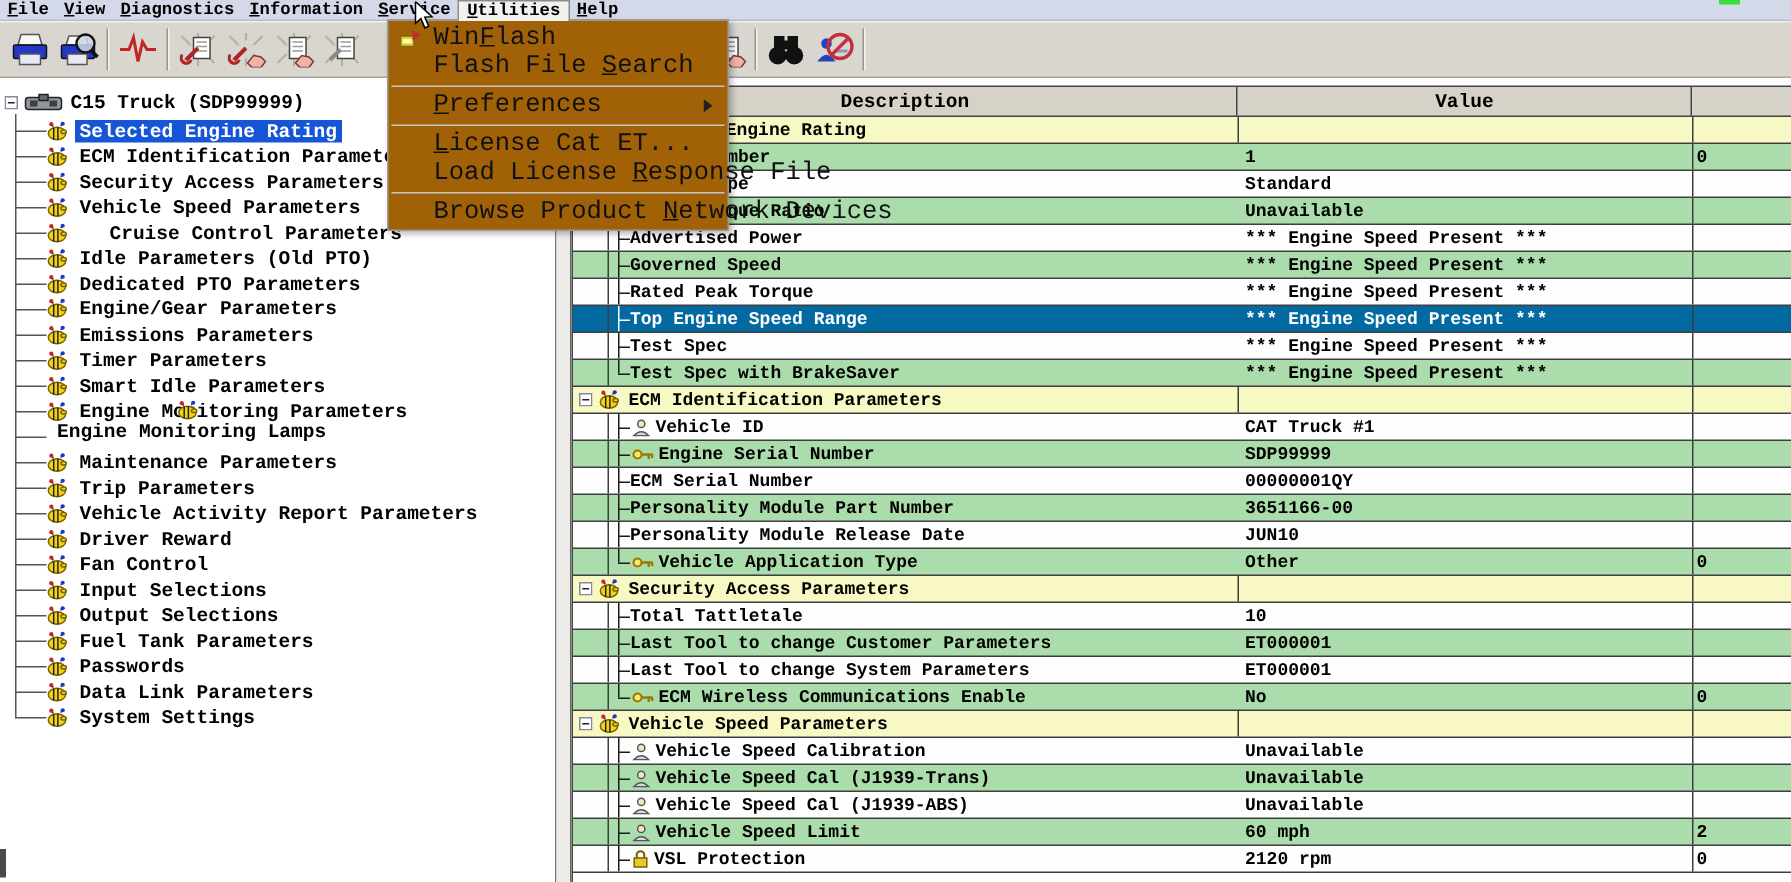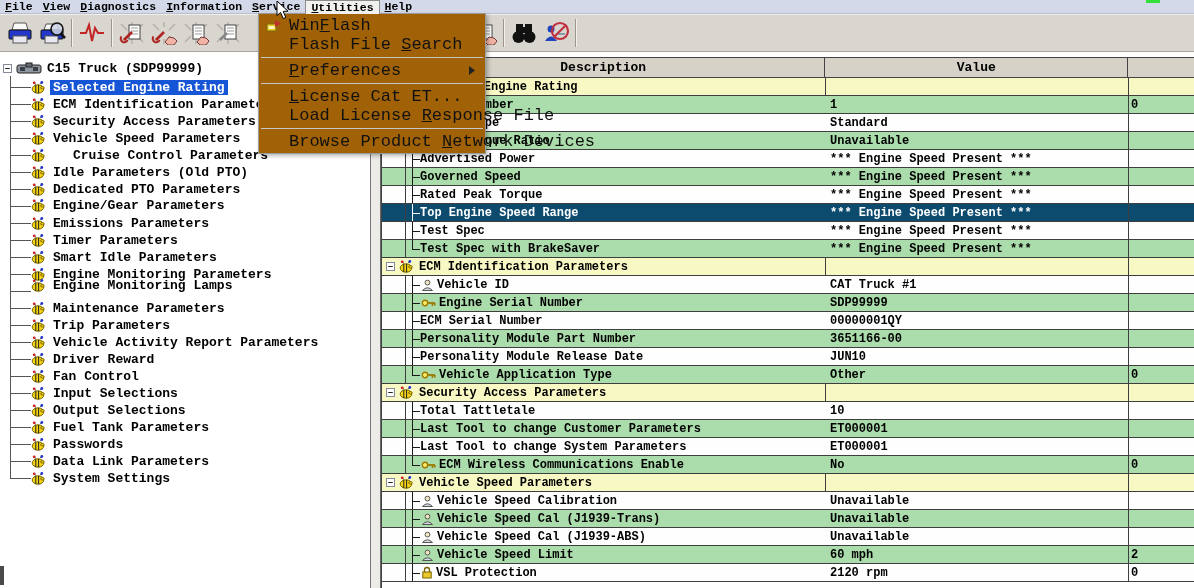--- a/index.html
+++ b/index.html
@@ -42,21 +42,21 @@
  border-left:1px solid #444;border-top:1px solid #444;font-size:12px;font-weight:bold;overflow:hidden;color:#000}
 #thead{display:flex;height:20px;background:#d6d2c8;border-bottom:1px solid #444}
 .hc{display:flex;align-items:center;justify-content:center;font-size:13px}
 .hc1{width:444px;border-right:1px solid #444}
 .hc2{width:303px;border-right:1px solid #444}
 .hc3{width:66px}
 .trow{display:flex;height:18px;border-bottom:1px solid #3e3e3e}
 .trow.w{background:#fdfefd}
 .trow.g{background:#abdcab}
 .trow.y{background:#f8f8c4}
-.trow.sel{background:#0c4a6e;color:#fff}
+.trow.sel{background:#0369a1;color:#fff}
 .cell{height:100%;display:flex;align-items:center;overflow:hidden;white-space:nowrap}
 .c1{width:24px;border-right:1px solid #3e3e3e;flex:none}
 .cdesc{width:420px;flex:none}
 .cdescg{width:444px;border-right:1px solid #3e3e3e;flex:none;padding-left:4px}
 .cval{width:303px;border-right:1px solid #3e3e3e;flex:none;padding-left:4px}
 .cx{width:66px;flex:none;padding-left:2px}
 .tick{position:relative;width:14px;height:100%;flex:none}
 .tick::before{content:"";position:absolute;left:6px;top:0;bottom:0;border-left:1px solid #1a1a1a}
 .tick.last::before{bottom:50%}
 .tick::after{content:"";position:absolute;left:6px;top:50%;width:8px;border-top:1px solid #1a1a1a}
@@ -449,21 +449,21 @@
             <circle cx="10.8" cy="1.5" r="1.4" fill="#2233cc"></circle>
             <ellipse cx="7" cy="8" rx="5.8" ry="4.2" fill="#f4d414" stroke="#7a6400"></ellipse>
             <path d="M4.8,4.2 V12" stroke="#222"></path>
             <path d="M7.6,3.9 V12.2" stroke="#222"></path>
             <ellipse cx="11.4" cy="6.8" rx="1.8" ry="1.2" fill="#f4d414" stroke="#7a6400"></ellipse>
           </svg>
         </span>
         <span class="lbl">Engine Monitoring Parameters</span>
       </div>
       <div class="tick-h" style="top: 239px;"></div>
-      <div class="titem" style="top: 225px;">
+      <div class="titem" style="top: 215px; flex-direction: column;">
         <span class="bico" style="display: inline-flex;">
           <svg width="15" height="13" viewBox="0 0 15 13">
             <line x1="4.5" y1="3.5" x2="3.5" y2="1.8" stroke="#333"></line>
             <line x1="9.5" y1="3" x2="10.5" y2="1.6" stroke="#333"></line>
             <circle cx="3.2" cy="1.8" r="1.4" fill="#cc2222"></circle>
             <circle cx="10.8" cy="1.5" r="1.4" fill="#2233cc"></circle>
             <ellipse cx="7" cy="8" rx="5.8" ry="4.2" fill="#f4d414" stroke="#7a6400"></ellipse>
             <path d="M4.8,4.2 V12" stroke="#222"></path>
             <path d="M7.6,3.9 V12.2" stroke="#222"></path>
             <ellipse cx="11.4" cy="6.8" rx="1.8" ry="1.2" fill="#f4d414" stroke="#7a6400"></ellipse>

